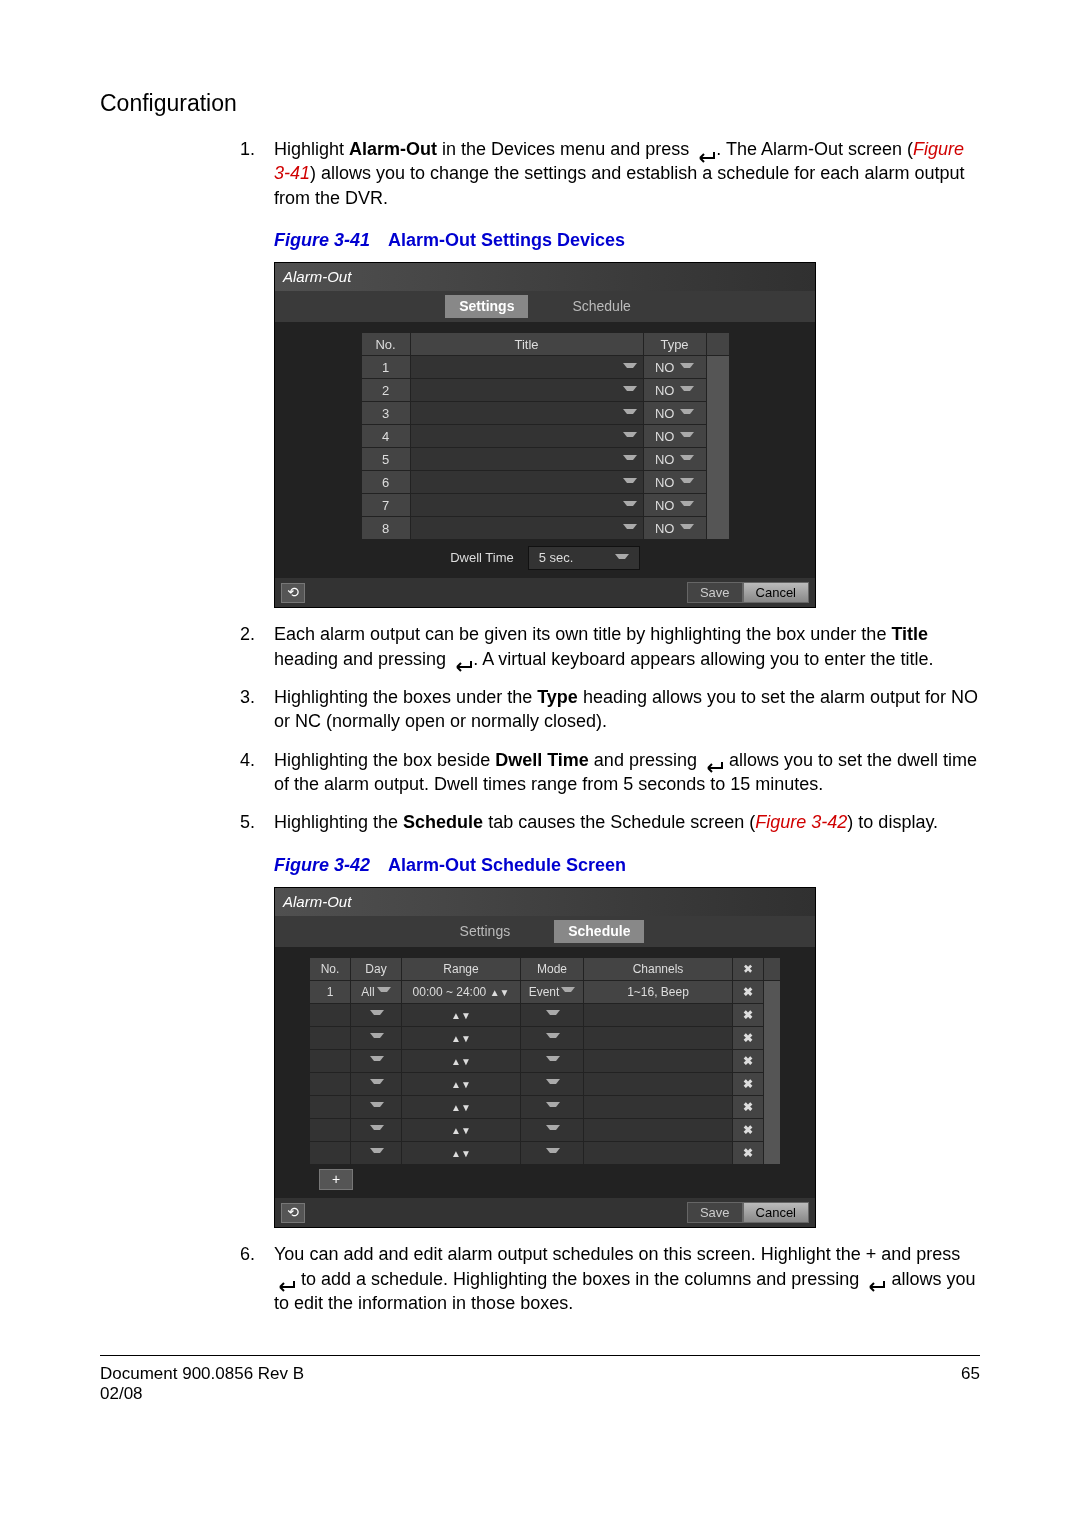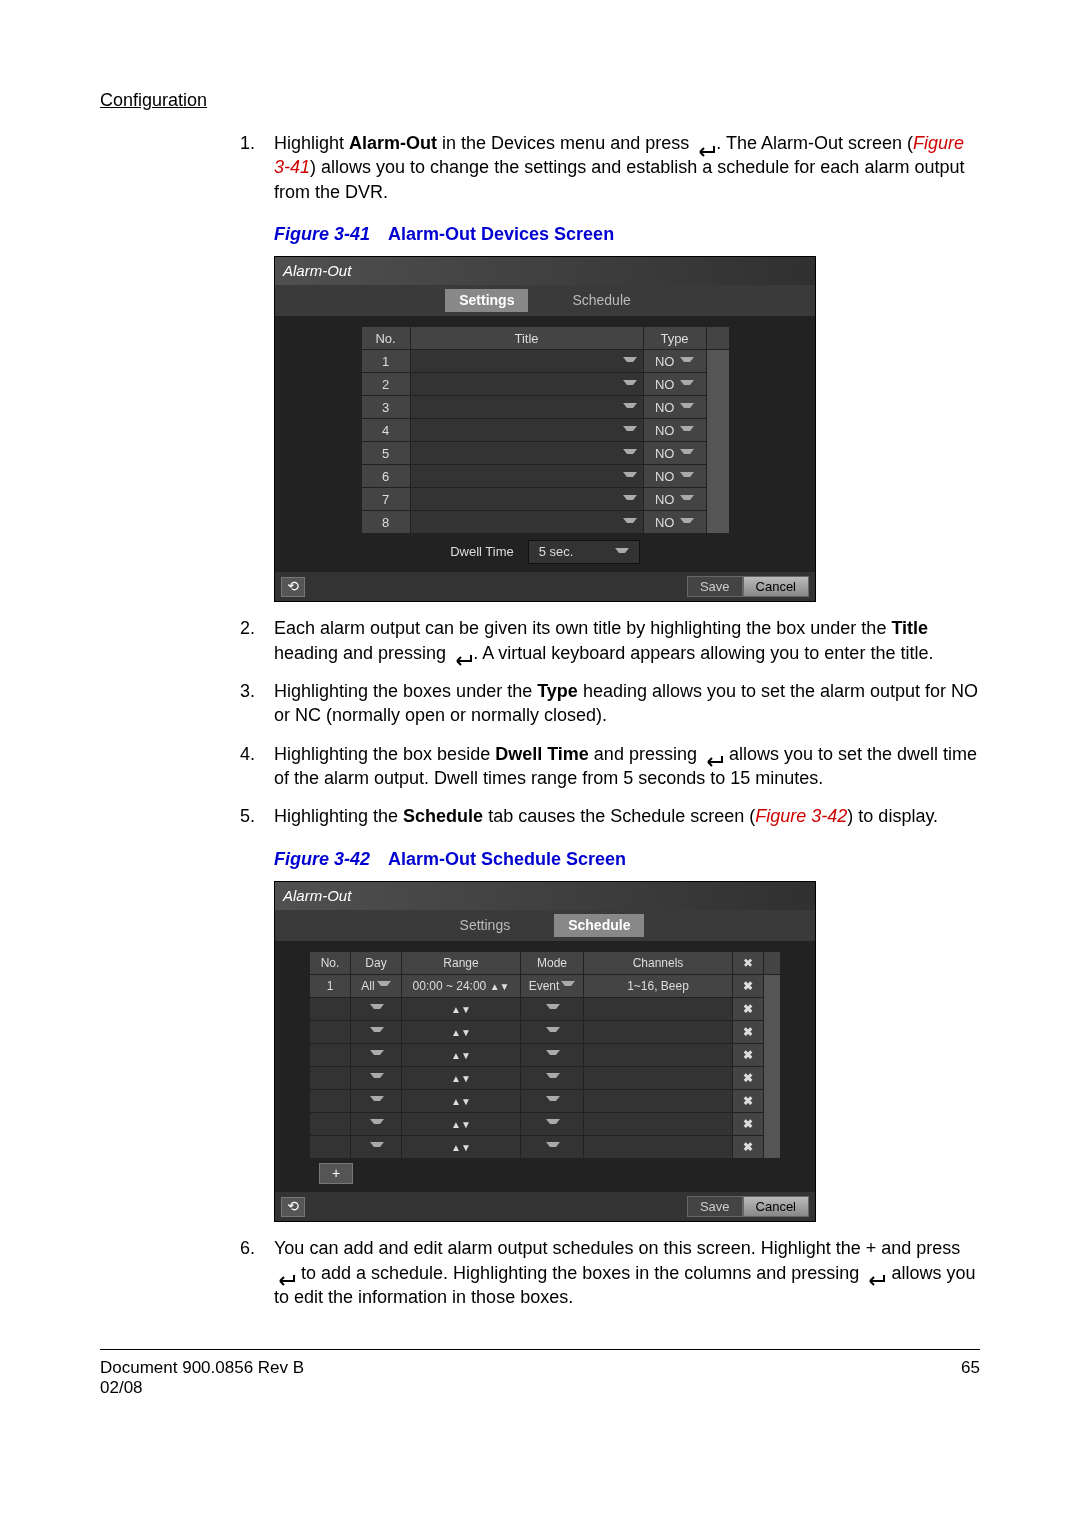--- a/index.html
+++ b/index.html
@@ -11,23 +11,22 @@
     width: 1080px;
   }
   .page {
     padding: 90px 100px 60px 100px;
     box-sizing: border-box;
     width: 1080px;
     min-height: 1526px;
     position: relative;
   }
   .section-header {
-    font-size: 18px;
+    font-size: 23px;
     margin-bottom: 20px;
-    text-decoration: underline;
   }
   .title {
     color: #0000d0;
     font-size: 30px;
     font-weight: bold;
     margin: 10px 0 40px 0;
   }
   .content {
     margin-left: 140px;
     font-size: 18px;
@@ -252,21 +251,21 @@
     <div class="step">
       <div class="step-num">1.</div>
       <div class="step-text">
         <span>Highlight </span><span class="bold">Alarm-Out</span><span> in the Devices menu and press </span><span class="enter-icon"><svg viewBox="0 0 22 14">
               <path d="M20 2 L20 8 L6 8 M6 8 L10 4 M6 8 L10 12" stroke="#000" stroke-width="2" fill="none"></path>
             </svg></span><span>. The Alarm-Out screen (</span><span class="fig-ref">Figure 3-41</span><span>) allows you to change the settings and establish a schedule for each alarm output from the DVR.</span>
       </div>
     </div>
 
     <div class="fig-caption">
-      <span class="italic">Figure 3-41</span><span class="fig-title">Alarm-Out Devices Screen</span>
+      <span class="italic">Figure 3-41</span><span class="fig-title">Alarm-Out Settings Devices</span>
     </div>
 
     <div class="dvr-screen">
       <div class="dvr-titlebar">Alarm-Out</div>
       <div class="dvr-tabs">
         <div class="dvr-tab active">Settings</div>
         <div class="dvr-tab">Schedule</div>
       </div>
       <div class="dvr-body">
         <table class="settings-table">

